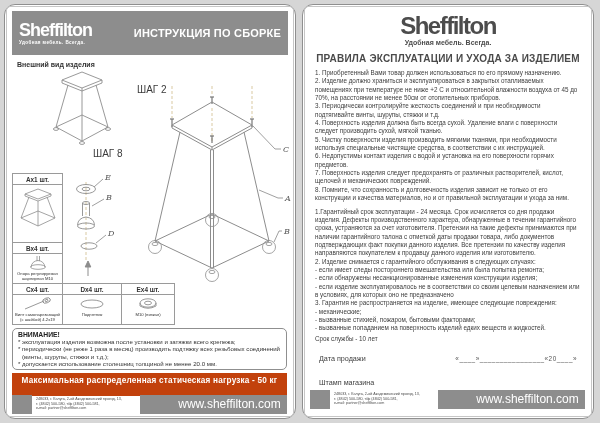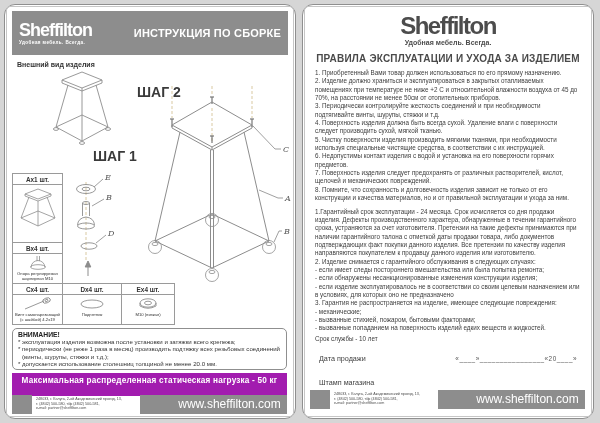--- a/index.html
+++ b/index.html
@@ -25,21 +25,21 @@
     background:#8d8d8d; color:#fff;
     display:flex; align-items:center; justify-content:space-between;
     padding:0 7px;
   }
   .logo-script { font-weight:bold; font-size:18px; letter-spacing:-1px; line-height:18px; }
   .logo-tag { font-size:4.6px; font-weight:bold; letter-spacing:0.4px; margin-top:1px; }
   .lp-titles { text-align:left; font-weight:bold; }
   .lp-title1 { font-size:11px; letter-spacing:0.2px; }
   .lp-title2 { font-size:9.6px; margin-top:3px; }
   .ext-label { position:absolute; left:10px; top:54px; font-size:7px; font-weight:bold; color:#333; }
-  .step-label { position:absolute; font-size:14px; font-weight:bold; color:#3a3a3a; }
+  .step-label { position:absolute; font-size:10px; font-weight:normal; color:#3a3a3a; }
   .step2-label { left:130px; top:77px; }
   .step1-label { left:86px; top:141px; }
   svg { display:block; }
   .ext-svg  { position:absolute; left:45px; top:62px; }
   .step2-svg{ position:absolute; left:140px; top:79px; }
   .step1-svg{ position:absolute; left:65px; top:161px; }
   .callout-letter { font-family:"DejaVu Serif",serif; font-style:italic; font-size:8px; fill:#555; }
   .part-box { position:absolute; border:1px solid #9a9a9a; background:#fff; }
   .part-head {
     height:11px; line-height:11px; text-align:center;
@@ -56,21 +56,21 @@
   .box-d { width:60px; }
   .box-e { width:54px; }
   .warning-box {
     position:absolute; left:5px; right:6px; top:321px; height:42px;
     border:1px solid #8f8f8f; border-radius:5px; padding:2px 5px;
   }
   .warning-title { font-size:6.8px; font-weight:bold; color:#222; }
   .warning-item { font-size:6.1px; line-height:7.3px; color:#333; padding-left:4px; text-indent:-4px; }
   .load-bar {
     position:absolute; left:5px; right:6px; top:366px; height:23px;
-    background:#a21caf; color:#fff; font-weight:bold; font-size:8.2px;
+    background:#c2410c; color:#fff; font-weight:bold; font-size:8.2px;
     text-align:center; line-height:15px; letter-spacing:0.2px;
   }
   .pfooter {
     position:absolute; left:5px; right:6px; top:385px; height:24px;
     display:flex; align-items:center;
   }
   .footer-square { width:20px; height:19px; background:#8d8d8d; flex:none; }
   .footer-address { flex:1; margin-left:4px; font-size:3.7px; line-height:4.9px; color:#4a4a4a; }
   .footer-www {
     width:147px; height:19px; background:#8d8d8d; color:#fff;
@@ -165,21 +165,21 @@
       <g stroke="#777" stroke-width="0.7" fill="none">
         <polyline points="106,40 128,63 134,63"></polyline>
         <polyline points="112,104 131,112 136,112"></polyline>
         <polyline points="127,156 132,145 135,145"></polyline>
       </g>
       <text class="callout-letter" x="136" y="66">C</text>
       <text class="callout-letter" x="138" y="115">A</text>
       <text class="callout-letter" x="137" y="148">B</text>
     </svg>
 
-    <div class="step-label step1-label">ШАГ 1</div>
+    <div class="step-label step1-label">ШАГ 8</div>
 
     <svg class="step1-svg" width="75" height="115" viewBox="0 0 75 115">
       <line x1="14" y1="14" x2="14" y2="92" stroke="#d9c9a2" stroke-width="1" stroke-dasharray="3,2"></line>
       <g stroke="#777" stroke-width="0.7" fill="none">
         <line x1="22" y1="19" x2="31" y2="11"></line>
         <line x1="20" y1="38" x2="32" y2="31"></line>
         <line x1="24" y1="75" x2="34" y2="67"></line>
       </g>
       <g stroke="#8d8d8d" fill="none" stroke-width="0.9">
         <ellipse cx="14" cy="21" rx="9.5" ry="4.5"></ellipse>

